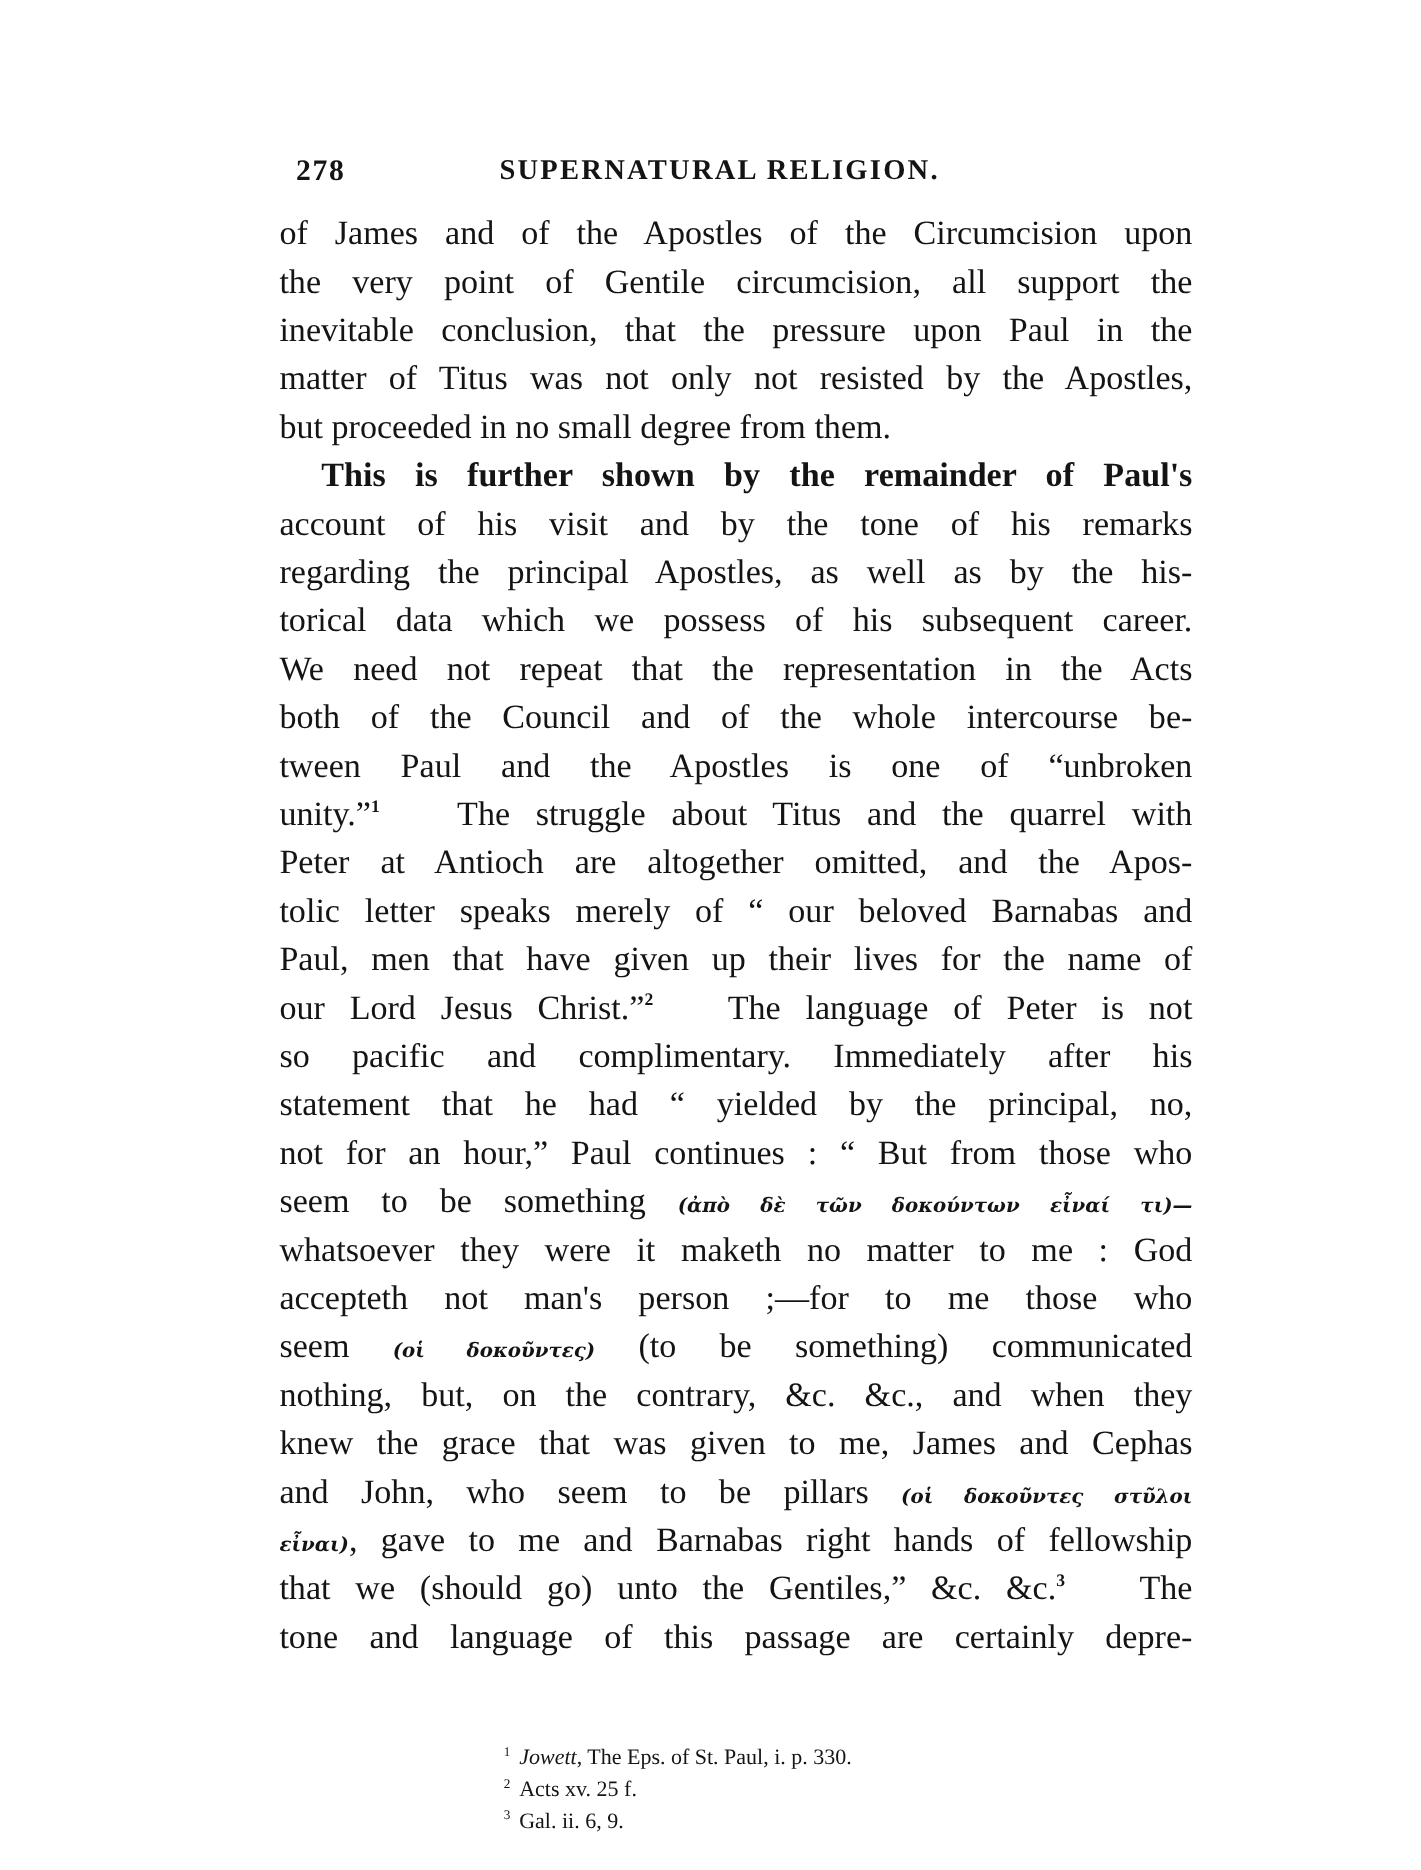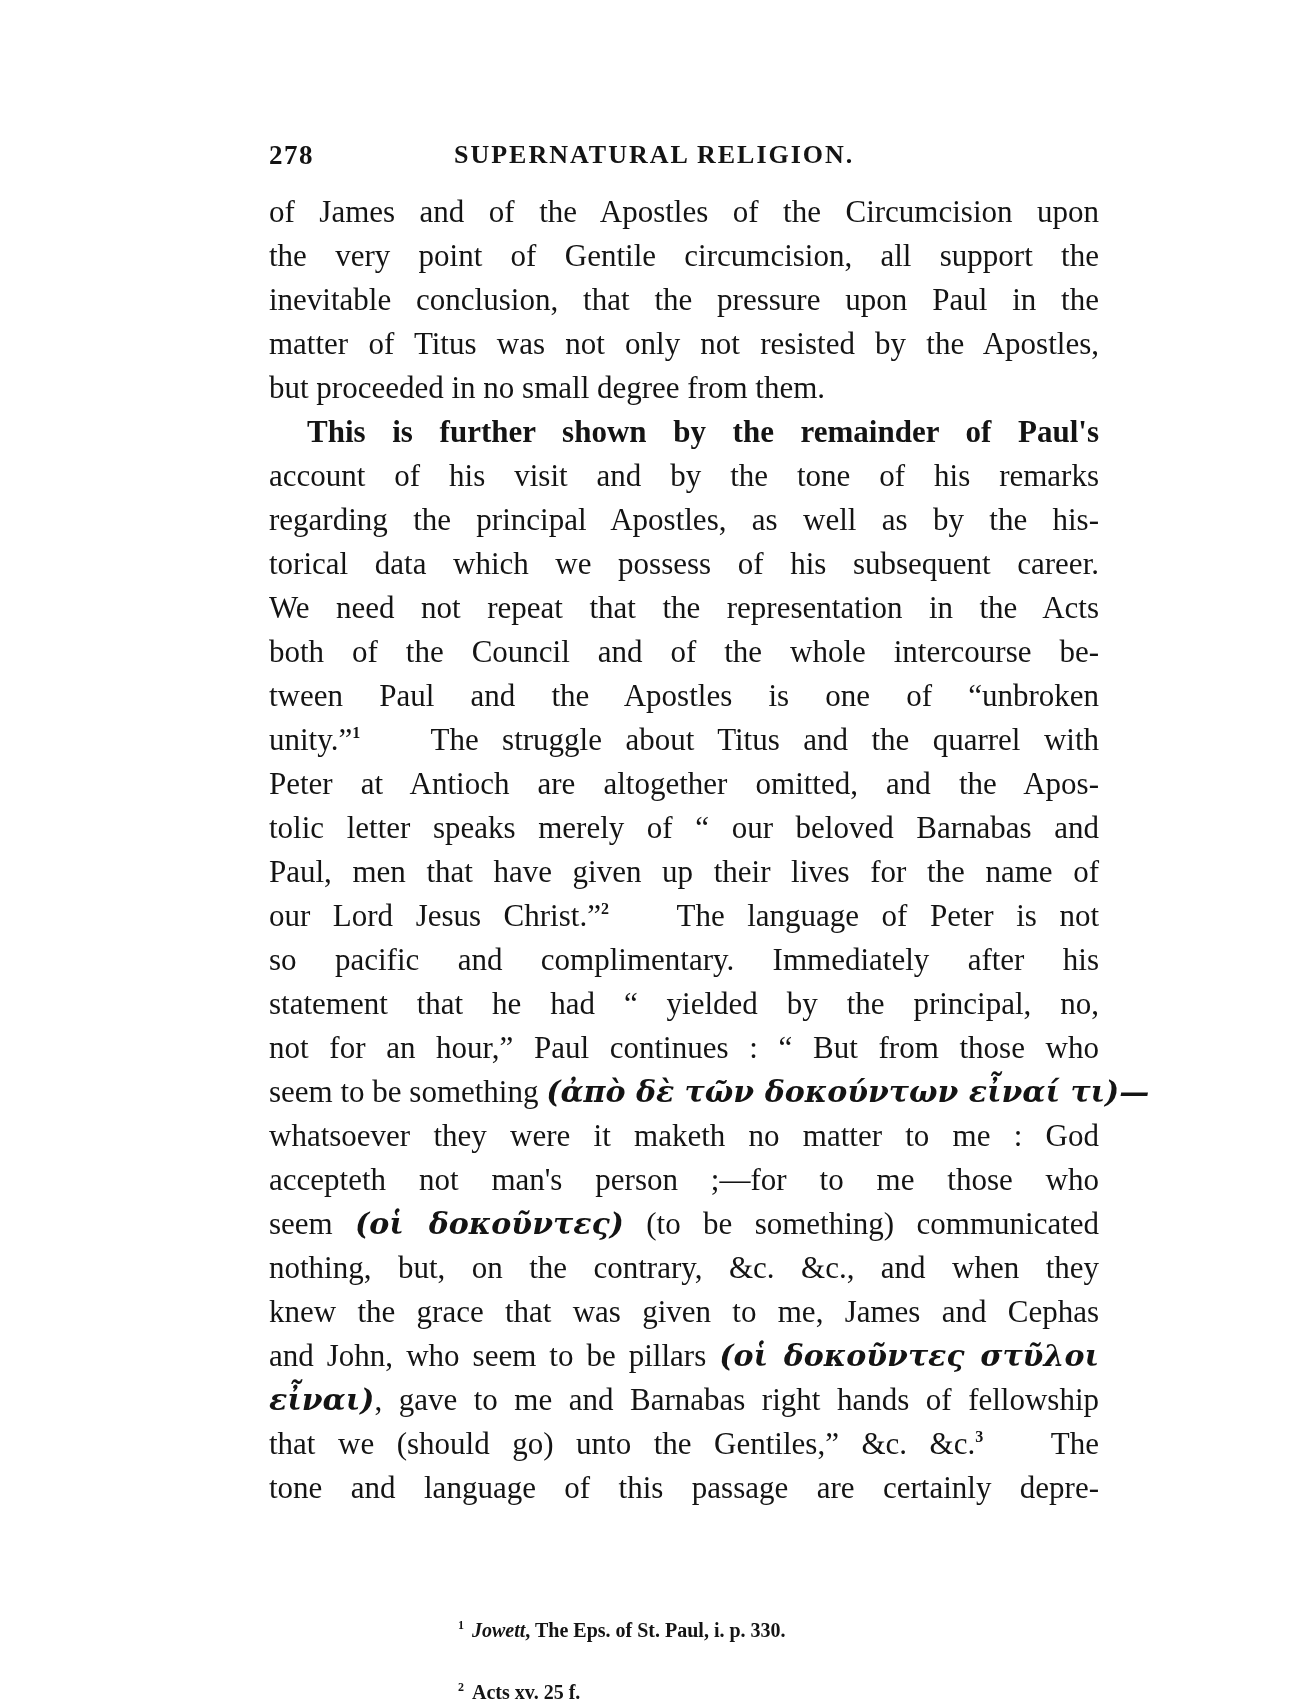--- a/index.html
+++ b/index.html
@@ -40,21 +40,21 @@
     }
     .running-title {
       position: absolute;
       left: 185px;
       top: 0;
       font-size: 26px;
       letter-spacing: 2px;
     }
     .body-text {
       position: absolute;
-      left: 269px;
+      left: 254px;
       top: 190px;
       width: 830px;
     }
     .line {
       height: 44px;
       line-height: 44px;
       font-size: 31px;
       white-space: nowrap;
       text-align: justify;
       text-align-last: justify;
@@ -69,41 +69,40 @@
       width: 792px;
       font-weight: bold;
     }
     .line .seg {
       display: inline;
     }
     .greek {
       font-style: italic;
       font-weight: bold;
       font-family: "DejaVu Serif", serif;
-      font-size: 30px;
+      font-size: 18px;
     }
     sup.ref {
       font-size: 16px;
       vertical-align: 12px;
       line-height: 0;
       font-weight: bold;
     }
     .footnotes {
       position: absolute;
       left: 458px;
       top: 1578px;
       width: 600px;
     }
     .footnote {
       font-size: 20px;
       line-height: 29px;
       height: 29px;
-      font-weight: bold;
+      font-weight: normal;
       white-space: nowrap;
-      margin-top: 33px;
     }
     .footnote .fn-mark {
       font-size: 12px;
       vertical-align: 8px;
       margin-right: 8px;
     }
     .footnote .fn-italic {
       font-style: italic;
     }
   </style>

